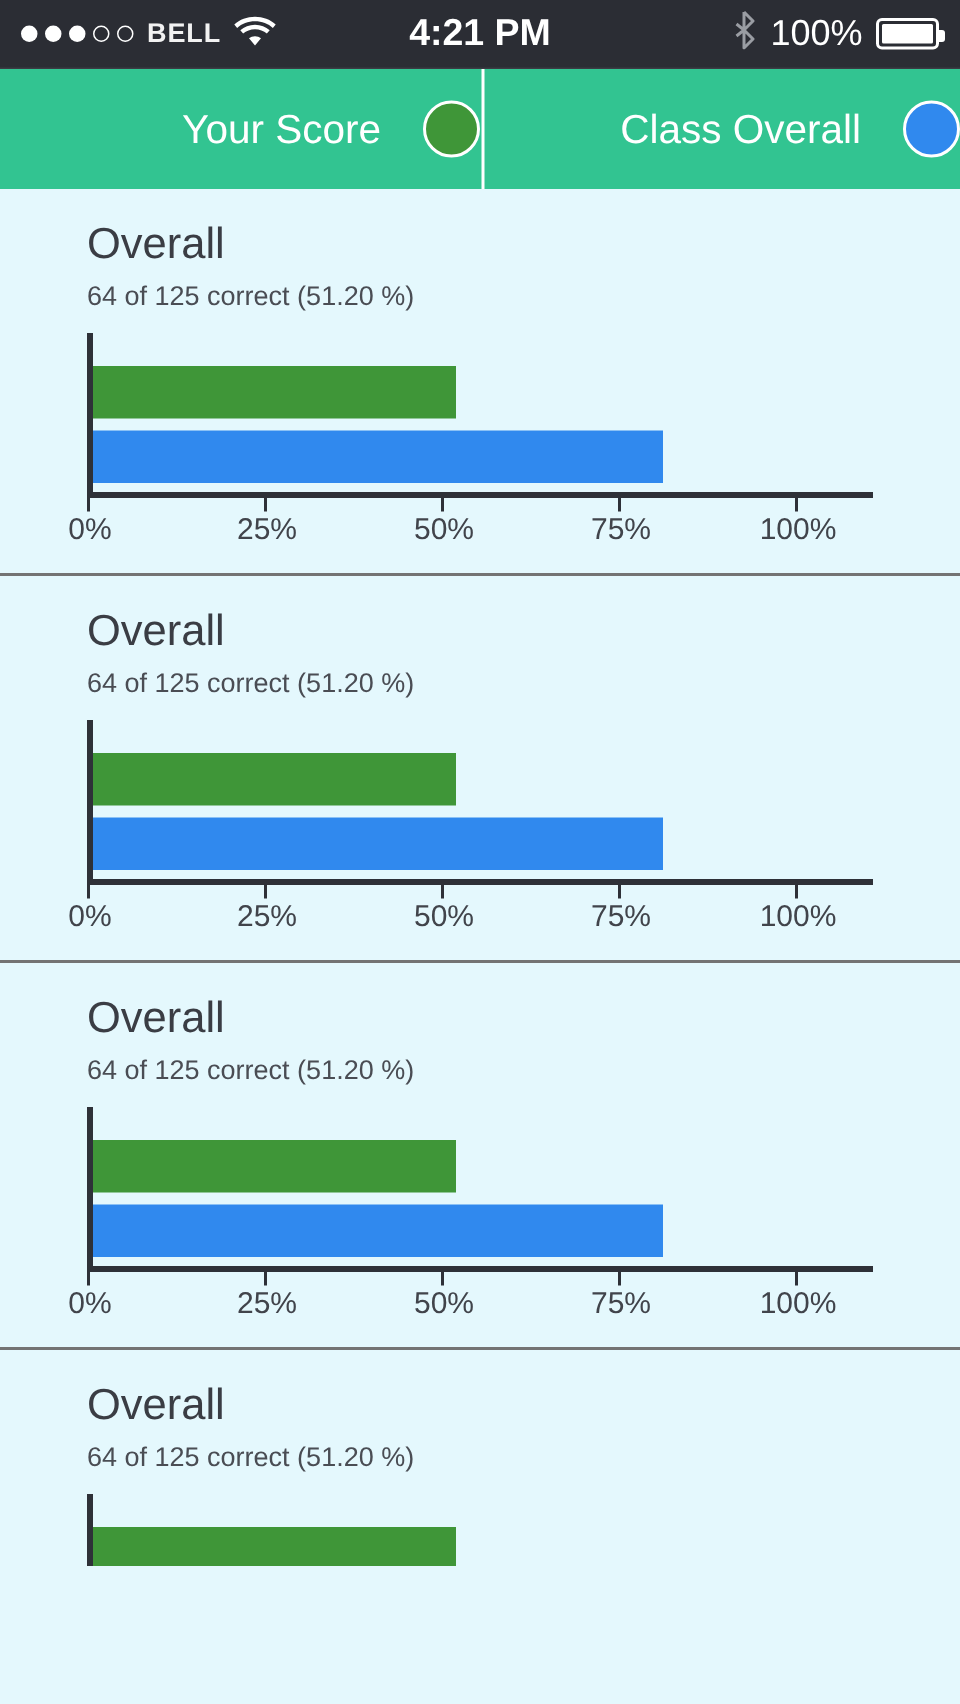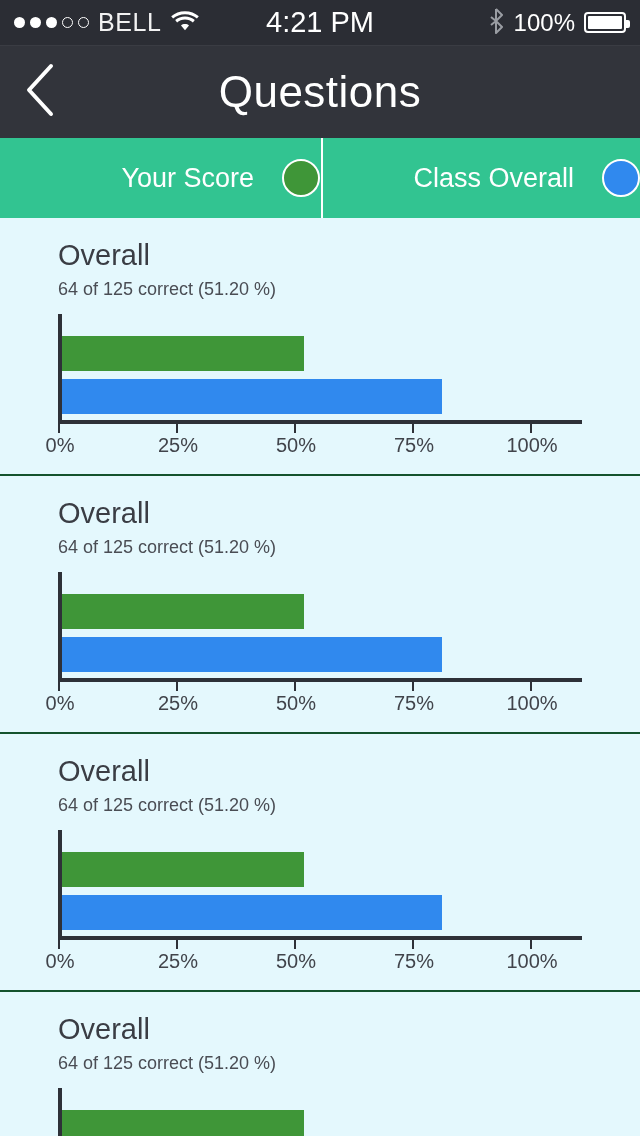--- a/index.html
+++ b/index.html
@@ -44,34 +44,34 @@
   .dot {
     width: 11px; height: 11px;
     border-radius: 50%;
     background: #ffffff;
   }
   .dot.hollow {
     background: transparent;
     border: 1.6px solid #ffffff;
   }
   .carrier {
-    font-size: 25px;
+    font-size: 18px;
     letter-spacing: 0.6px;
     color: #f2f2f2;
-    font-weight: 400;
+    font-weight: 700;
   }
   .wifi-icon { display: block; }
 
   .status-center {
     position: absolute;
     left: 0; right: 0;
     text-align: center;
-    font-size: 29px;
-    color: #ffffff;
-    font-weight: 400;
+    font-size: 25px;
+    color: #ffffff;
+    font-weight: 700;
     pointer-events: none;
   }
   .status-right {
     margin-left: auto;
     display: flex;
     align-items: center;
     gap: 9px;
     position: relative;
     z-index: 2;
   }
@@ -168,21 +168,21 @@
   
   .list {
     height: calc(1136px - 46px - 92px - 80px);
     overflow: hidden;
     background: #e4f8fd;
   }
   .card {
     position: relative;
     background: #e4f8fd;
     height: 258px;
-    border-bottom: 2px solid #14532d;
+    border-bottom: 2px solid #737373;
     padding: 18px 0 0 0;
   }
   .card-title {
     font-size: 29px;
     color: #3a3d44;
     font-weight: 400;
     margin-left: 58px;
     line-height: 38px;
   }
   .card-sub {
@@ -269,30 +269,20 @@
           <path d="M7 1 L13 7 L7 13 L7 1 M7 13 L13 19 L7 25 L7 13 M7 13 L2 9 M7 13 L2 17" stroke="#9a9da3" stroke-width="2" fill="none" stroke-linejoin="round"></path>
         </svg>
       </span>
       <span class="battery-pct">100%</span>
       <span class="battery">
         <span class="battery-fill"></span>
       </span>
     </div>
   </div>
 
-  <div class="nav-bar">
-    <div class="back-button">
-      <span>
-        <svg width="34" height="54" viewBox="0 0 34 54">
-          <path d="M28 3 L6 27 L28 51" stroke="#ffffff" stroke-width="4" fill="none" stroke-linecap="round" stroke-linejoin="round"></path>
-        </svg>
-      </span>
-    </div>
-    <div class="nav-title">Questions</div>
-  </div>
 
   <div class="legend-bar">
     <div class="legend-half">
       <span class="legend-label">Your Score</span>
       <span class="legend-swatch" style="background:#3f9638;"></span>
     </div>
     <div class="legend-divider"></div>
     <div class="legend-half">
       <span class="legend-label">Class Overall</span>
       <span class="legend-swatch" style="background:#3089ee;"></span>

